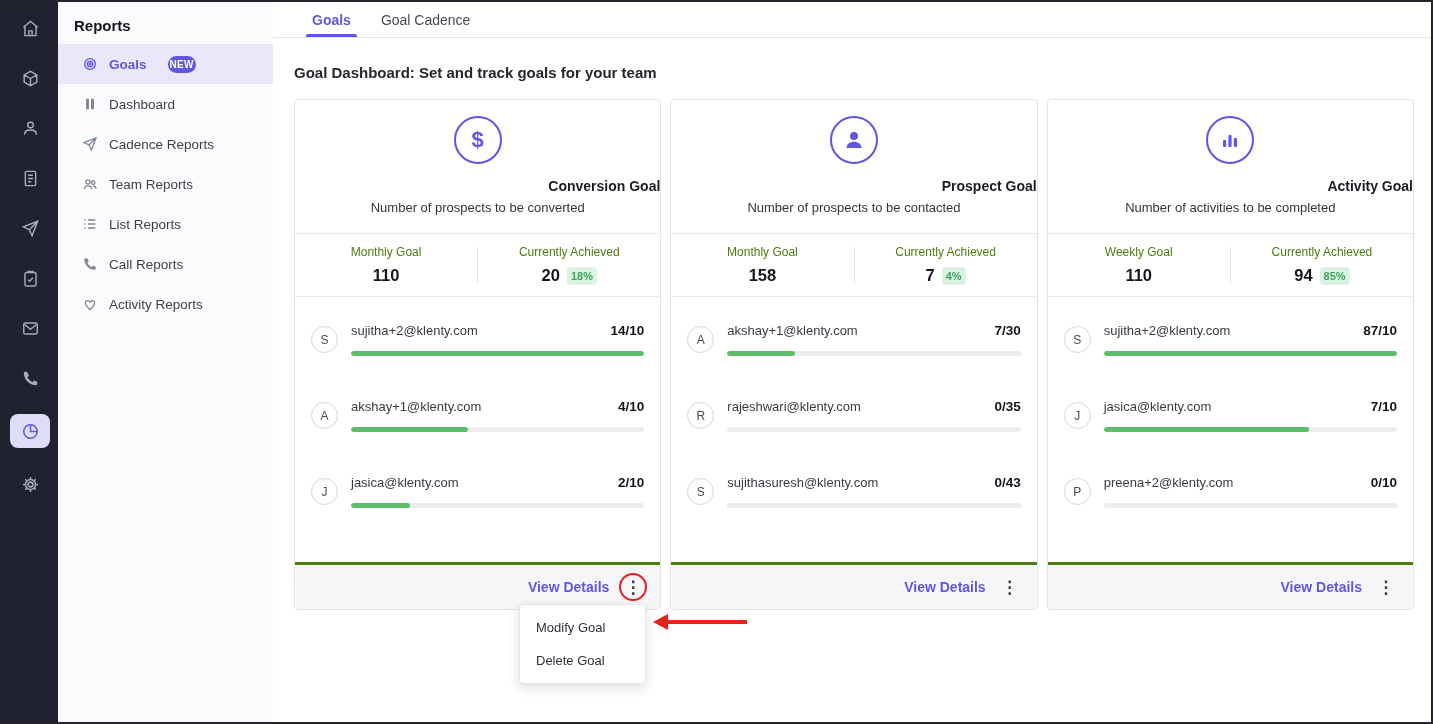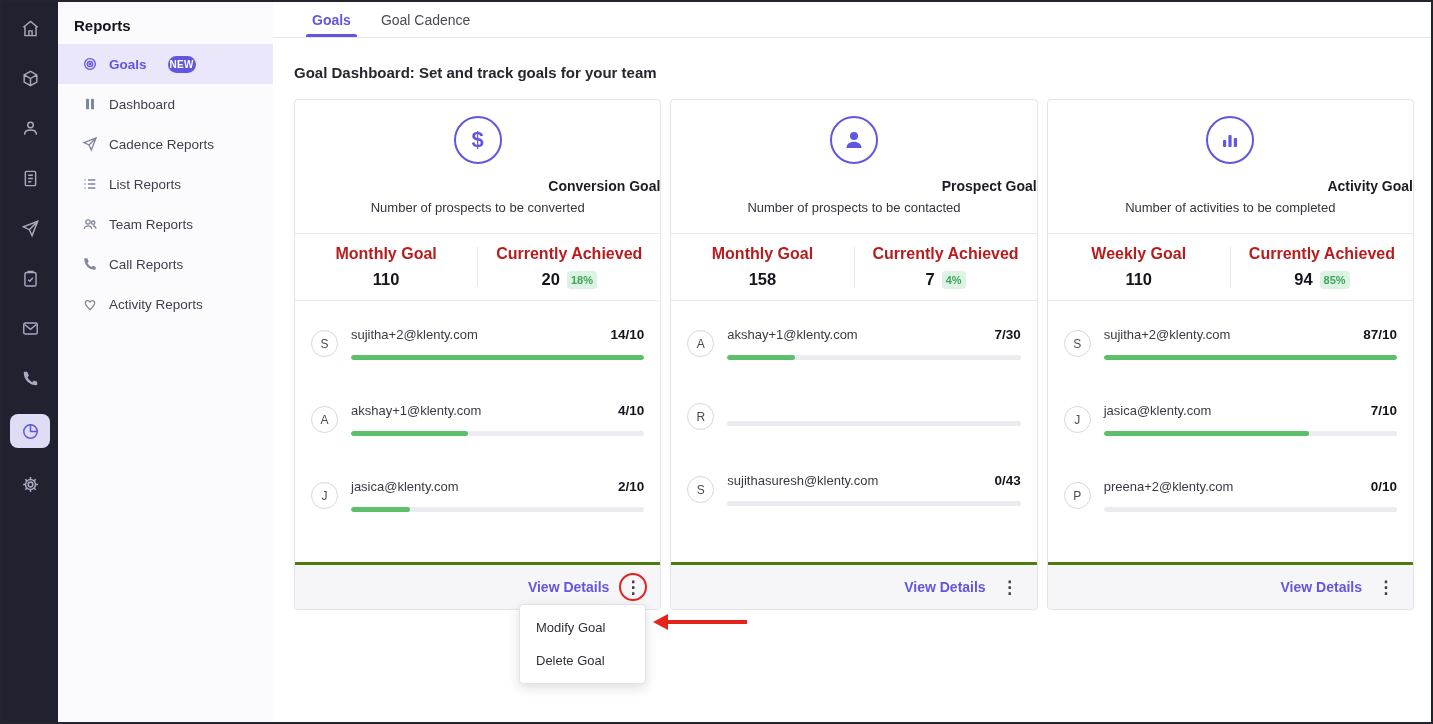--- a/index.html
+++ b/index.html
@@ -32,21 +32,21 @@
   
   .cards { margin:18px 17px 0 21px; display:flex; gap:9px; }
   .card { flex:1; height:511px; border:1px solid #E3E3EA; border-radius:4px; display:flex; flex-direction:column; background:#fff; }
   .card-icon-ring { width:48px; height:48px; border:2px solid #6156E0; border-radius:50%; margin:16px auto 0; display:flex; align-items:center; justify-content:center; color:#6156E0; }
   .card-icon-ring .dollar { font-size:22px; font-weight:bold; }
   .card-icon-ring svg { width:24px; height:24px; }
   .card-title { margin-top:14px; text-align:right; font-size:14px; font-weight:bold; color:#1C1C26; }
   .card-subtitle { margin-top:6px; text-align:center; font-size:13px; color:#33343E; }
   .stats { margin-top:18px; border-top:1px solid #E9E9EF; border-bottom:1px solid #E9E9EF; display:flex; align-items:stretch; padding:11px 0; }
   .stat { flex:1; display:flex; flex-direction:column; align-items:center; gap:7px; }
-  .stat-label { font-size:16px; color:#b91c1c;font-weight:bold; }
+  .stat-label { font-size:12px; color:#4d7c0f; }
   .stat-value { font-size:16.5px; font-weight:bold; color:#15151E; }
   .stat-value-row { display:flex; align-items:center; gap:7px; }
   .pct-badge { background:#DCF2E2; color:#41A45B; font-size:11px; font-weight:bold; border-radius:4px; padding:3px 4px; }
   .stat-divider { width:1px; background:#E5E5EC; margin:2px 0; }
 
   .members { padding:26px 16px 0 16px; flex:0 0 auto; }
   .member-row { display:flex; align-items:center; gap:13px; margin-bottom:43px; }
   .avatar { width:27px; height:27px; border:1px solid #D6D6DE; border-radius:50%; background:#fff; color:#4A4A55; font-size:12px; display:flex; align-items:center; justify-content:center; flex:0 0 auto; }
   .member-main { flex:1; }
   .member-line { display:flex; justify-content:space-between; align-items:center; }
@@ -157,36 +157,36 @@
 
     <div class="side-item">
       <svg viewBox="0 0 24 24" fill="none" stroke="currentColor" stroke-width="2">
           <path d="M21 3 10.5 13.5 M21 3 14 21 l-3.5 -7.5 L3 10 Z"></path>
         </svg>
       <span>Cadence Reports</span>
     </div>
 
     <div class="side-item">
       <svg viewBox="0 0 24 24" fill="none" stroke="currentColor" stroke-width="2">
+          <circle cx="9" cy="9" r="3.2"></circle>
+          <path d="M3.5 19.5 c0 -3 2.5 -4.8 5.5 -4.8 s5.5 1.8 5.5 4.8"></path>
+          <circle cx="16.8" cy="10" r="2.5"></circle>
+          <path d="M16.5 14.9 c2.6 .3 4.4 1.8 4.4 4.1"></path>
+        </svg>
+      <span>Team Reports</span>
+    </div>
+
+    <div class="side-item">
+      <svg viewBox="0 0 24 24" fill="none" stroke="currentColor" stroke-width="2">
           <path d="M9 6 H20 M9 12 H20 M9 18 H20"></path>
           <circle cx="4.5" cy="6" r="1.2" fill="currentColor" stroke="none"></circle>
           <circle cx="4.5" cy="12" r="1.2" fill="currentColor" stroke="none"></circle>
           <circle cx="4.5" cy="18" r="1.2" fill="currentColor" stroke="none"></circle>
         </svg>
       <span>List Reports</span>
-    </div>
-
-    <div class="side-item">
-      <svg viewBox="0 0 24 24" fill="none" stroke="currentColor" stroke-width="2">
-          <circle cx="9" cy="9" r="3.2"></circle>
-          <path d="M3.5 19.5 c0 -3 2.5 -4.8 5.5 -4.8 s5.5 1.8 5.5 4.8"></path>
-          <circle cx="16.8" cy="10" r="2.5"></circle>
-          <path d="M16.5 14.9 c2.6 .3 4.4 1.8 4.4 4.1"></path>
-        </svg>
-      <span>Team Reports</span>
     </div>
 
     <div class="side-item">
       <svg viewBox="0 0 24 24" fill="currentColor" stroke="none">
           <path d="M7.8 3.5 H4.8 A1.3 1.3 0 0 0 3.5 4.8 C3.5 13.4 10.6 20.5 19.2 20.5 a1.3 1.3 0 0 0 1.3 -1.3 v-3 l-4.2 -1.6 -2 2 c-2.6 -1.5 -4.7 -3.6 -6.2 -6.2 l2 -2 Z"></path>
         </svg>
       <span>Call Reports</span>
     </div>
 
     <div class="side-item">
@@ -303,20 +303,24 @@
                 <span class="score">7/30</span>
               </div>
               <div class="track">
                   <div class="fill" style="width: 23%;"></div>
                 </div>
             </div>
           </div>
           <div class="member-row">
             <div class="avatar">R</div>
             <div class="member-main">
+              <div class="member-line">
+                <span class="email">rajeshwari@klenty.com</span>
+                <span class="score">0/35</span>
+              </div>
               <div class="track">
                   <div class="fill" style="width: 0%;"></div>
                 </div>
             </div>
           </div>
           <div class="member-row">
             <div class="avatar">S</div>
             <div class="member-main">
               <div class="member-line">
                 <span class="email">sujithasuresh@klenty.com</span>

